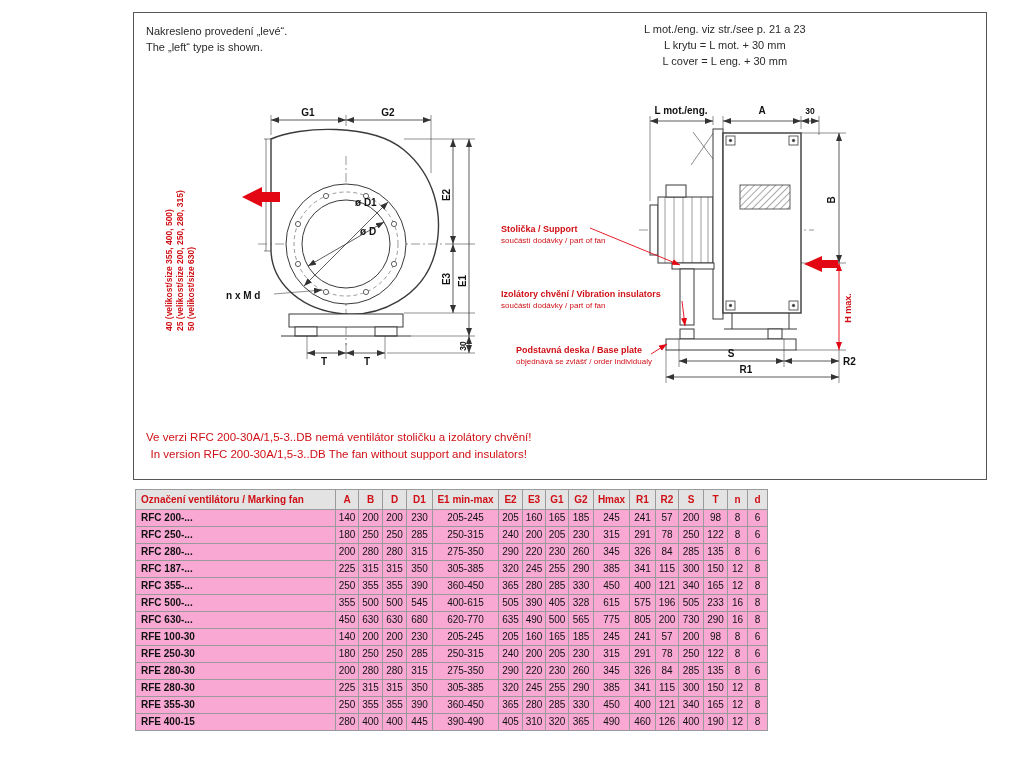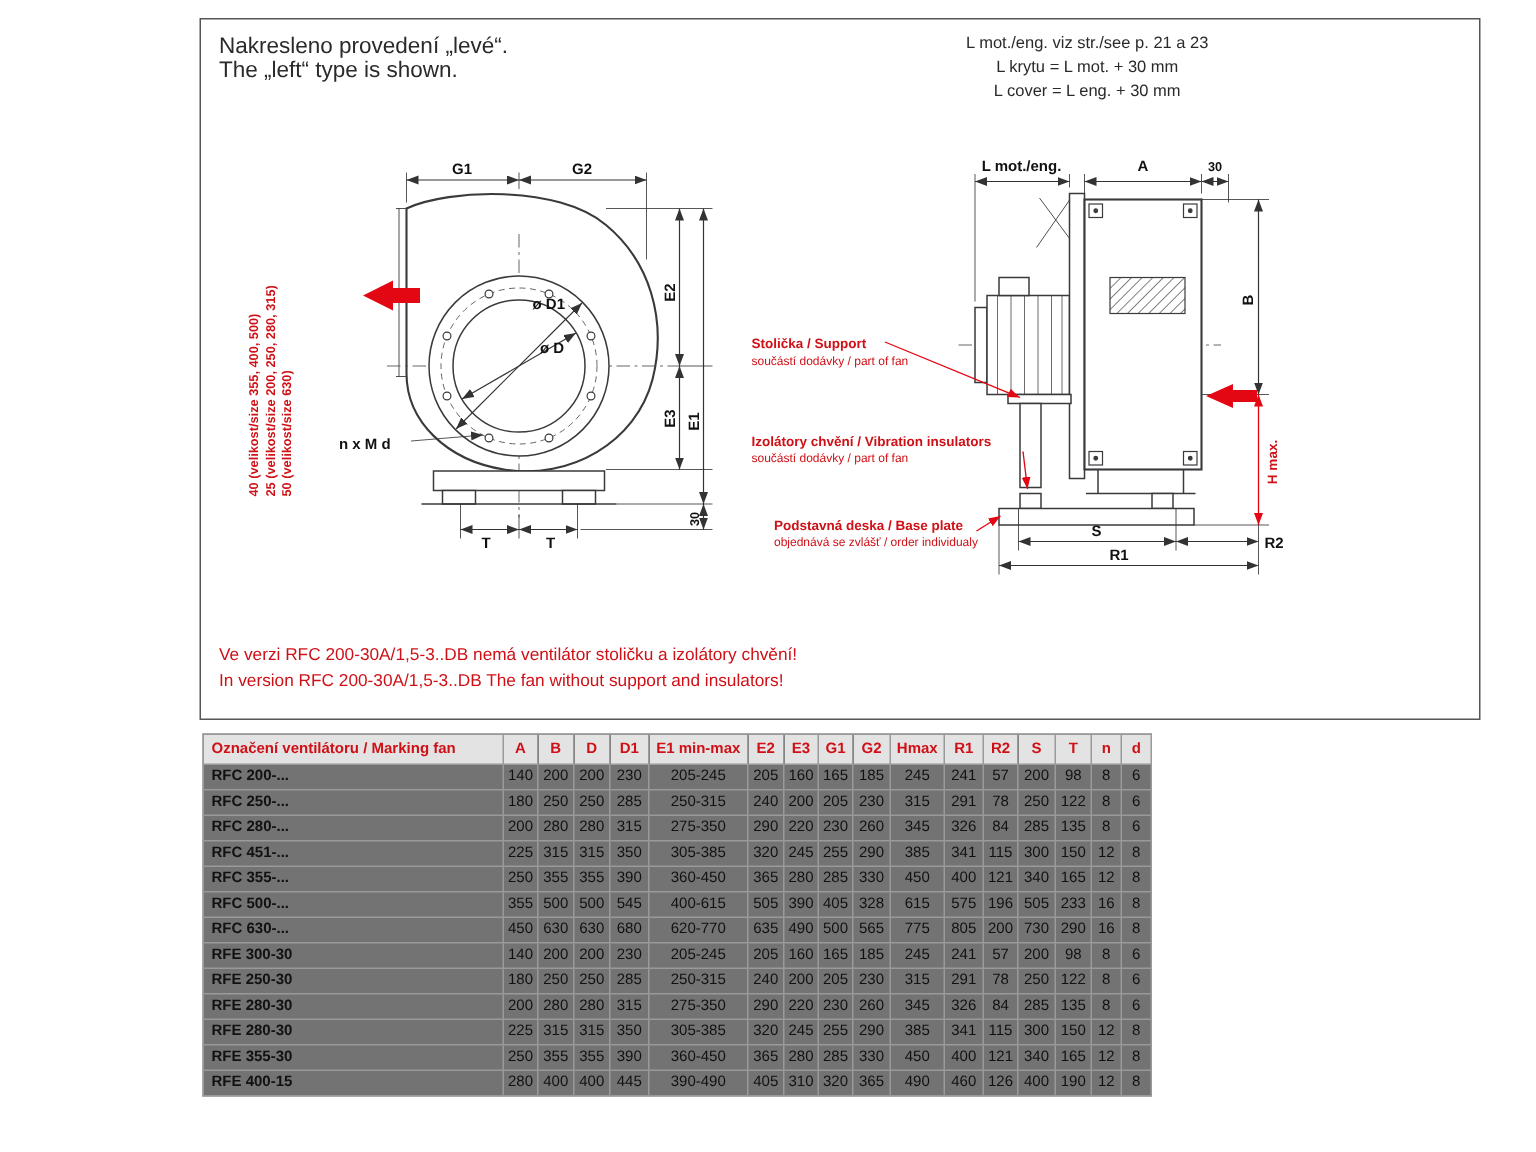--- a/index.html
+++ b/index.html
@@ -1,39 +1,39 @@
 <!DOCTYPE html>
 <html><head>
 <meta charset="utf-8">
 <style>
   html,body{margin:0;padding:0;background:#ffffff;}
   .sheet{position:relative;width:1024px;height:768px;background:#fff;font-family:"Liberation Sans",sans-serif;overflow:hidden;}
   .diagram-box{position:absolute;left:133px;top:12px;width:852px;height:466px;border:1px solid #55565a;background:#fff;}
-  .note-left{position:absolute;left:12px;top:10px;font-size:15px;color:#2a2a2a;line-height:16px;z-index:2;}
+  .note-left{position:absolute;left:12px;top:10px;font-size:11px;color:#2a2a2a;line-height:16px;z-index:2;}
   .note-right{position:absolute;left:510px;top:8px;font-size:11px;color:#2a2a2a;line-height:16px;z-index:2;text-align:center;}
-  .warning{position:absolute;left:12px;top:416px;font-size:11.5px;color:#cf1016;line-height:17px;z-index:2;}
+  .warning{position:absolute;left:12px;top:416px;font-size:11.5px;color:#cf1016;line-height:17px;z-index:2;text-align:center;}
   svg.diagram{position:absolute;left:0;top:0;}
 
   
   .ol{stroke:#3a3a3c;stroke-width:1.4;fill:#fff;}
   .ol2{stroke:#3a3a3c;stroke-width:1;fill:#fff;}
   .thin{stroke:#3a3a3c;stroke-width:0.6;fill:none;}
   .dim{stroke:#333;stroke-width:0.8;fill:none;}
   .ext{stroke:#333;stroke-width:0.55;fill:none;}
   .cl{stroke:#555;stroke-width:0.6;stroke-dasharray:9 3 2 3;fill:none;}
   .dt{font-size:10px;font-weight:bold;fill:#111;font-family:"Liberation Sans",sans-serif;}
   .dts{font-size:8.5px;font-weight:bold;fill:#111;font-family:"Liberation Sans",sans-serif;}
   .co-t{font-size:9px;font-weight:bold;fill:#cf1016;font-family:"Liberation Sans",sans-serif;}
   .co-s{font-size:8px;fill:#cf1016;font-family:"Liberation Sans",sans-serif;}
   .sizenote{font-size:8.5px;font-weight:bold;fill:#cf1016;font-family:"Liberation Sans",sans-serif;}
   .redfill{fill:#e30613;}
   .redline{stroke:#e30613;stroke-width:0.9;fill:none;}
 
   
-  .dim-table{position:absolute;left:135px;top:489px;border-collapse:collapse;table-layout:fixed;background:#737373;padding-left:29px;}
+  .dim-table{position:absolute;left:135px;top:489px;border-collapse:collapse;table-layout:fixed;background:#f9a8d4;padding-left:29px;}
   .dim-table th,.dim-table td{border:1px solid #9a9a9a;font-size:10px;text-align:center;padding:0 1px;height:16px;line-height:16px;white-space:nowrap;overflow:hidden;vertical-align:middle;color:#111;}
   .dim-table th{background:#e3e3e3;color:#cf1016;font-weight:bold;height:19px;line-height:19px;}
   .dim-table .c0{text-align:left;padding-left:5px;font-weight:bold;}
 </style>
 </head>
 <body>
 
 <div class="sheet">
 
   <div class="diagram-box">
@@ -331,21 +331,21 @@
           <td>260</td>
           <td>345</td>
           <td>326</td>
           <td>84</td>
           <td>285</td>
           <td>135</td>
           <td>8</td>
           <td>6</td>
         </tr>
         <tr>
-          <td class="c0">RFC 451-...</td>
+          <td class="c0">RFC 187-...</td>
           <td>225</td>
           <td>315</td>
           <td>315</td>
           <td>350</td>
           <td>305-385</td>
           <td>320</td>
           <td>245</td>
           <td>255</td>
           <td>290</td>
           <td>385</td>
@@ -407,21 +407,21 @@
           <td>565</td>
           <td>775</td>
           <td>805</td>
           <td>200</td>
           <td>730</td>
           <td>290</td>
           <td>16</td>
           <td>8</td>
         </tr>
         <tr>
-          <td class="c0">RFE 300-30</td>
+          <td class="c0">RFE 100-30</td>
           <td>140</td>
           <td>200</td>
           <td>200</td>
           <td>230</td>
           <td>205-245</td>
           <td>205</td>
           <td>160</td>
           <td>165</td>
           <td>185</td>
           <td>245</td>

